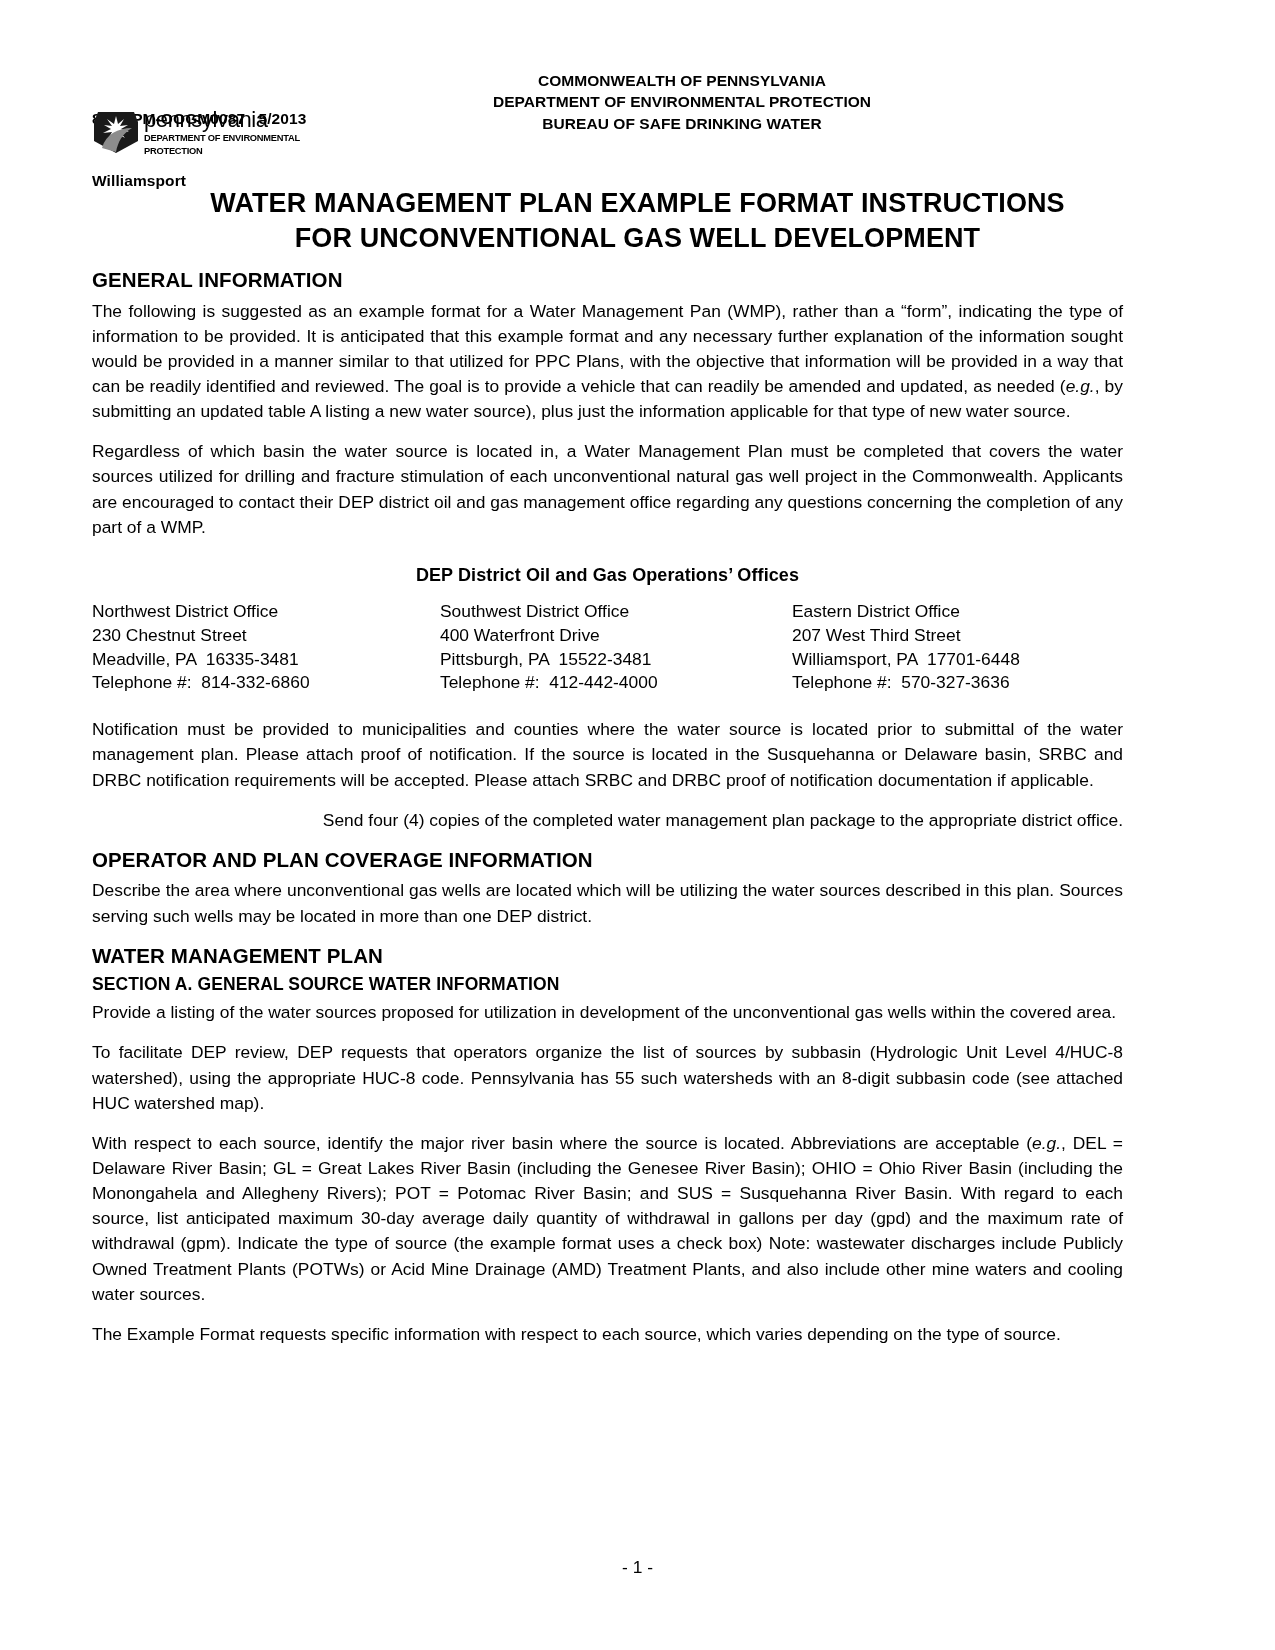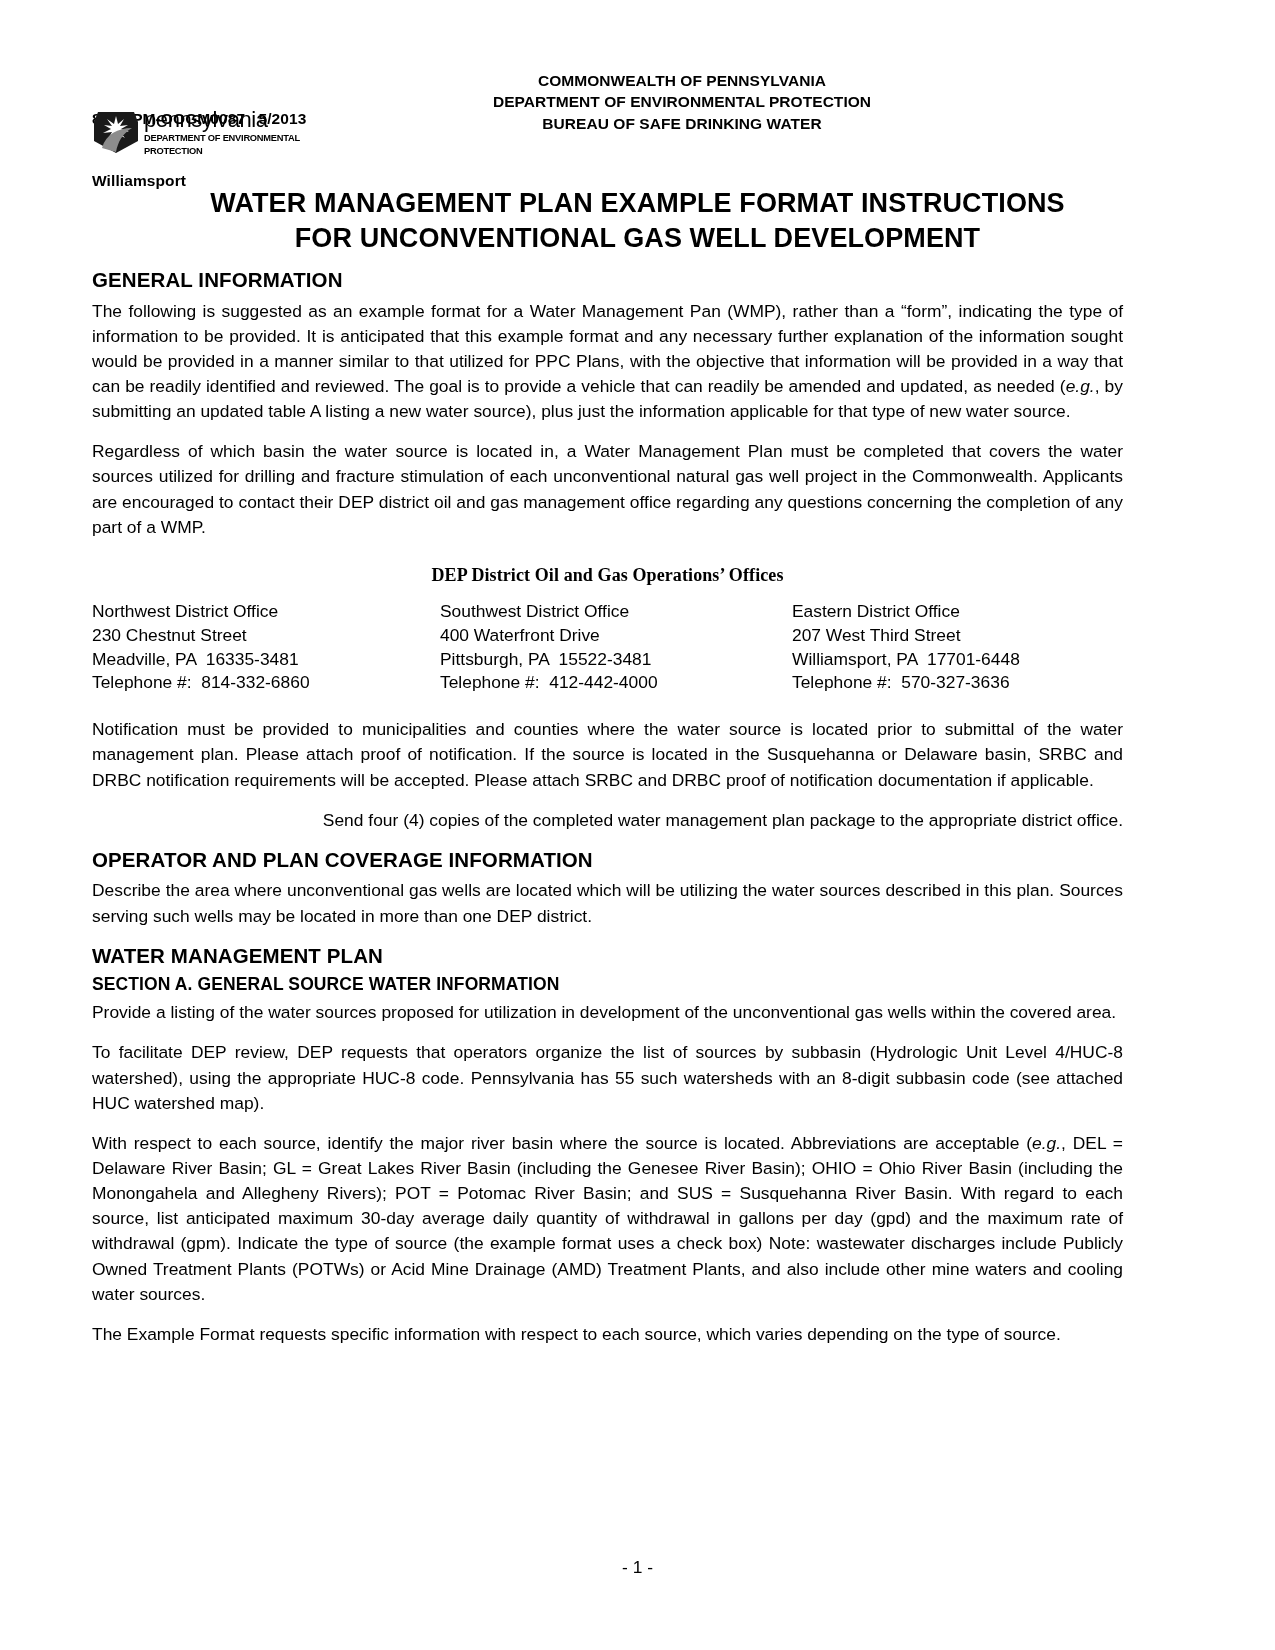--- a/index.html
+++ b/index.html
@@ -142,21 +142,20 @@
     margin-left: 46px;
   }
   .spacer-10 { height: 10px; }
 
   .centered-head {
     text-align: center;
     font-size: 18px;
     font-weight: bold;
     margin: 0 0 14px 0;
     letter-spacing: 0.1px;
-    font-family: Liberation Serif, serif;
   }
 
   
   .offices {
     display: flex;
     margin: 0 0 22px 0;
     justify-content: space-between;
   }
   .office-col {
     font-size: 17.4px;

